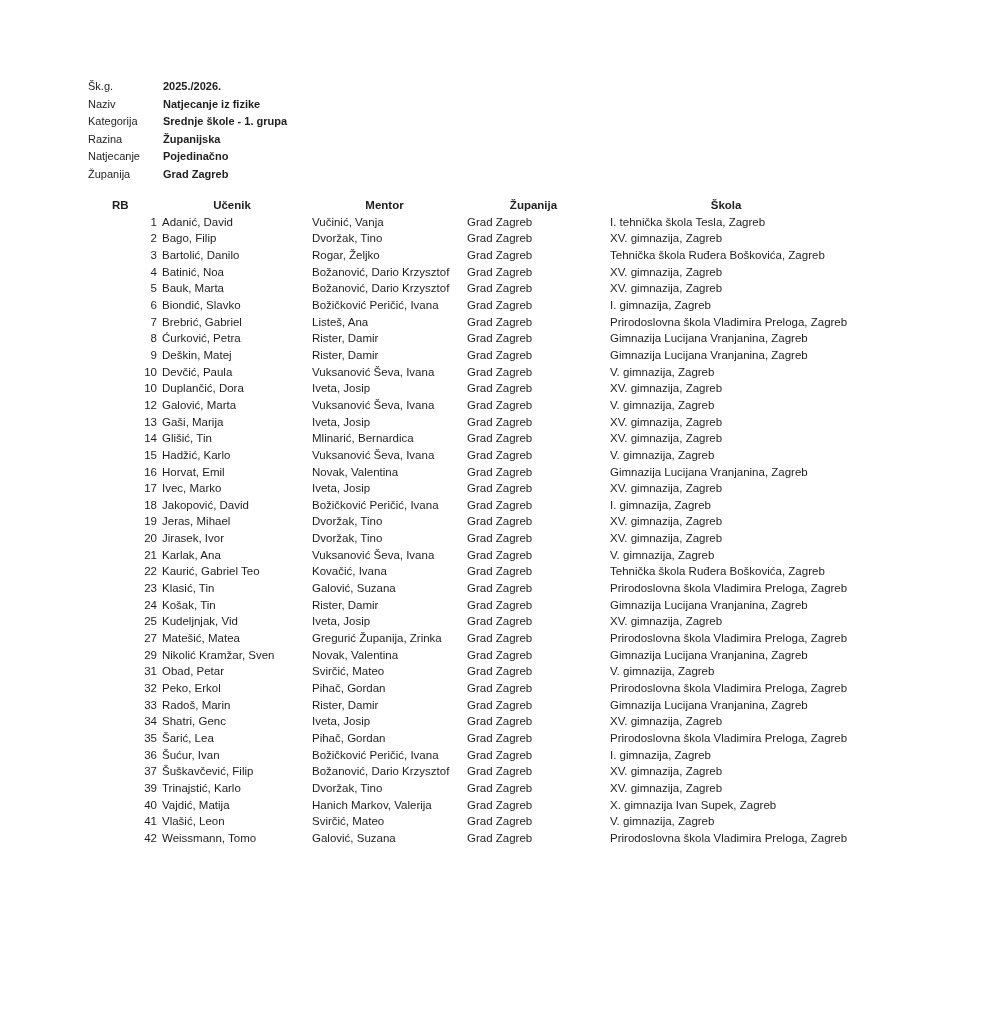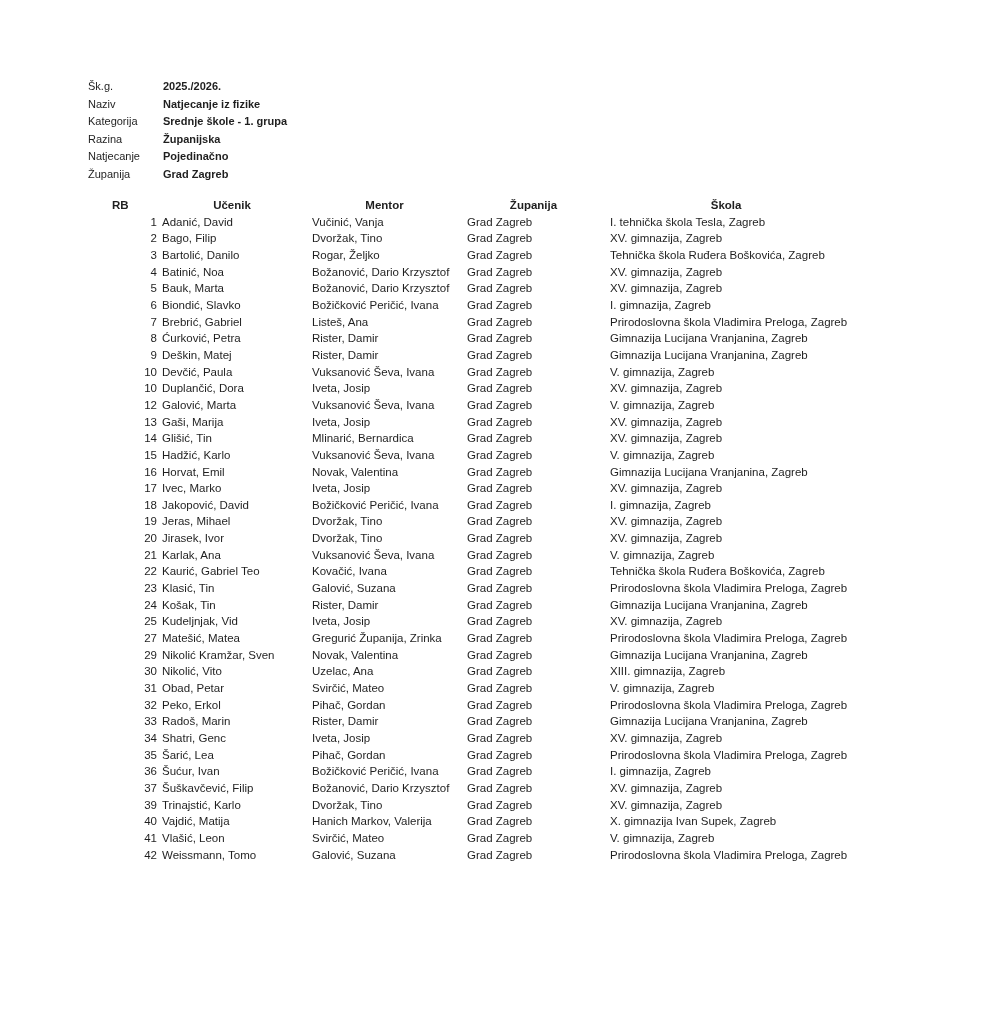--- a/index.html
+++ b/index.html
@@ -324,27 +324,20 @@
 
 
   <tr>
     <td class="c-rb">29</td>
     <td class="c-text">Nikolić Kramžar, Sven</td>
     <td class="c-text">Novak, Valentina</td>
     <td class="c-text">Grad Zagreb</td>
     <td class="c-text">Gimnazija Lucijana Vranjanina, Zagreb</td>
   </tr>
 
-  <tr>
-    <td class="c-rb">30</td>
-    <td class="c-text">Nikolić, Vito</td>
-    <td class="c-text">Uzelac, Ana</td>
-    <td class="c-text">Grad Zagreb</td>
-    <td class="c-text">XIII. gimnazija, Zagreb</td>
-  </tr>
 
   <tr>
     <td class="c-rb">31</td>
     <td class="c-text">Obad, Petar</td>
     <td class="c-text">Svirčić, Mateo</td>
     <td class="c-text">Grad Zagreb</td>
     <td class="c-text">V. gimnazija, Zagreb</td>
   </tr>
 
   <tr>

